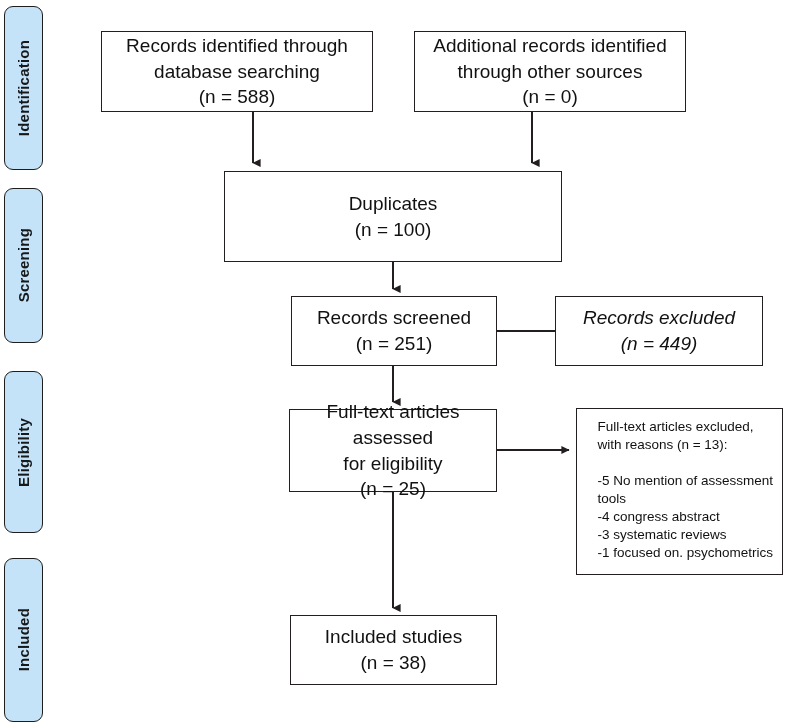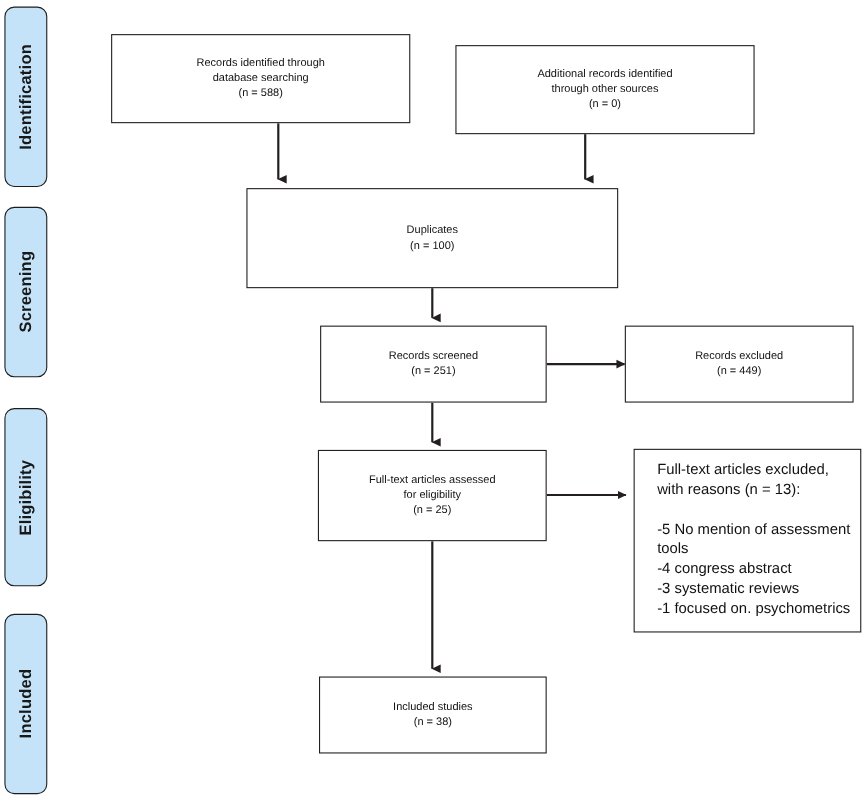--- a/index.html
+++ b/index.html
@@ -50,21 +50,21 @@
     position: absolute;
     box-sizing: border-box;
     background: #ffffff;
     border: 1.5px solid #231f20;
     display: flex;
     align-items: center;
     justify-content: center;
     padding: 2px 6px;
   }
   .flow-box .box-text {
-    font-size: 10px;
+    font-size: 19px;
     line-height: 1.36;
     color: #111111;
     text-align: center;
     white-space: pre-line;
   }
   .flow-box.align-left {
     align-items: flex-start;
     justify-content: flex-end;
     padding: 9px 9px 6px 10px;
   }
@@ -129,37 +129,37 @@
 
     <line x1="393" y1="492" x2="393" y2="608" stroke="#231f20" stroke-width="2" marker-end="url(#arrowDown)"></line>
   </svg>
 
   <div class="flow-box" style="left:101px; top:31px; width:272px; height:81px;">
     <span class="box-text">Records identified through
 database searching
 (n = 588)</span>
   </div>
 
-  <div class="flow-box" style="left:414px; top:31px; width:272px; height:81px;margin-top:10px;">
+  <div class="flow-box" style="left:414px; top:31px; width:272px; height:81px;">
     <span class="box-text">Additional records identified
 through other sources
 (n = 0)</span>
   </div>
 
   <div class="flow-box" style="left:224px; top:171px; width:338px; height:91px;">
     <span class="box-text">Duplicates
 (n = 100)</span>
   </div>
 
   <div class="flow-box" style="left:291px; top:296px; width:206px; height:70px;">
     <span class="box-text">Records screened
 (n = 251)</span>
   </div>
 
-  <div class="flow-box" style="left:568px; top:296px; width:208px; height:70px;">
+  <div class="flow-box" style="left:555px; top:296px; width:208px; height:70px;font-style:italic;">
     <span class="box-text">Records excluded
 (n = 449)</span>
   </div>
 
   <div class="flow-box" style="left:289px; top:409px; width:208px; height:83px;">
     <span class="box-text">Full-text articles assessed
 for eligibility
 (n = 25)</span>
   </div>
 

